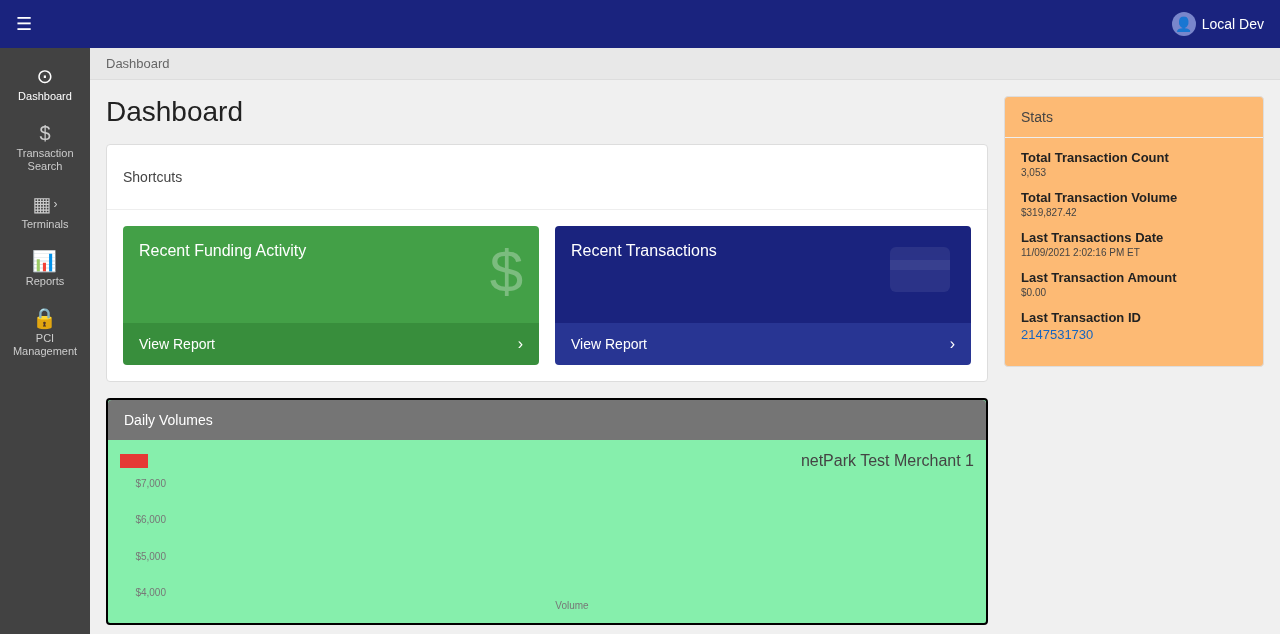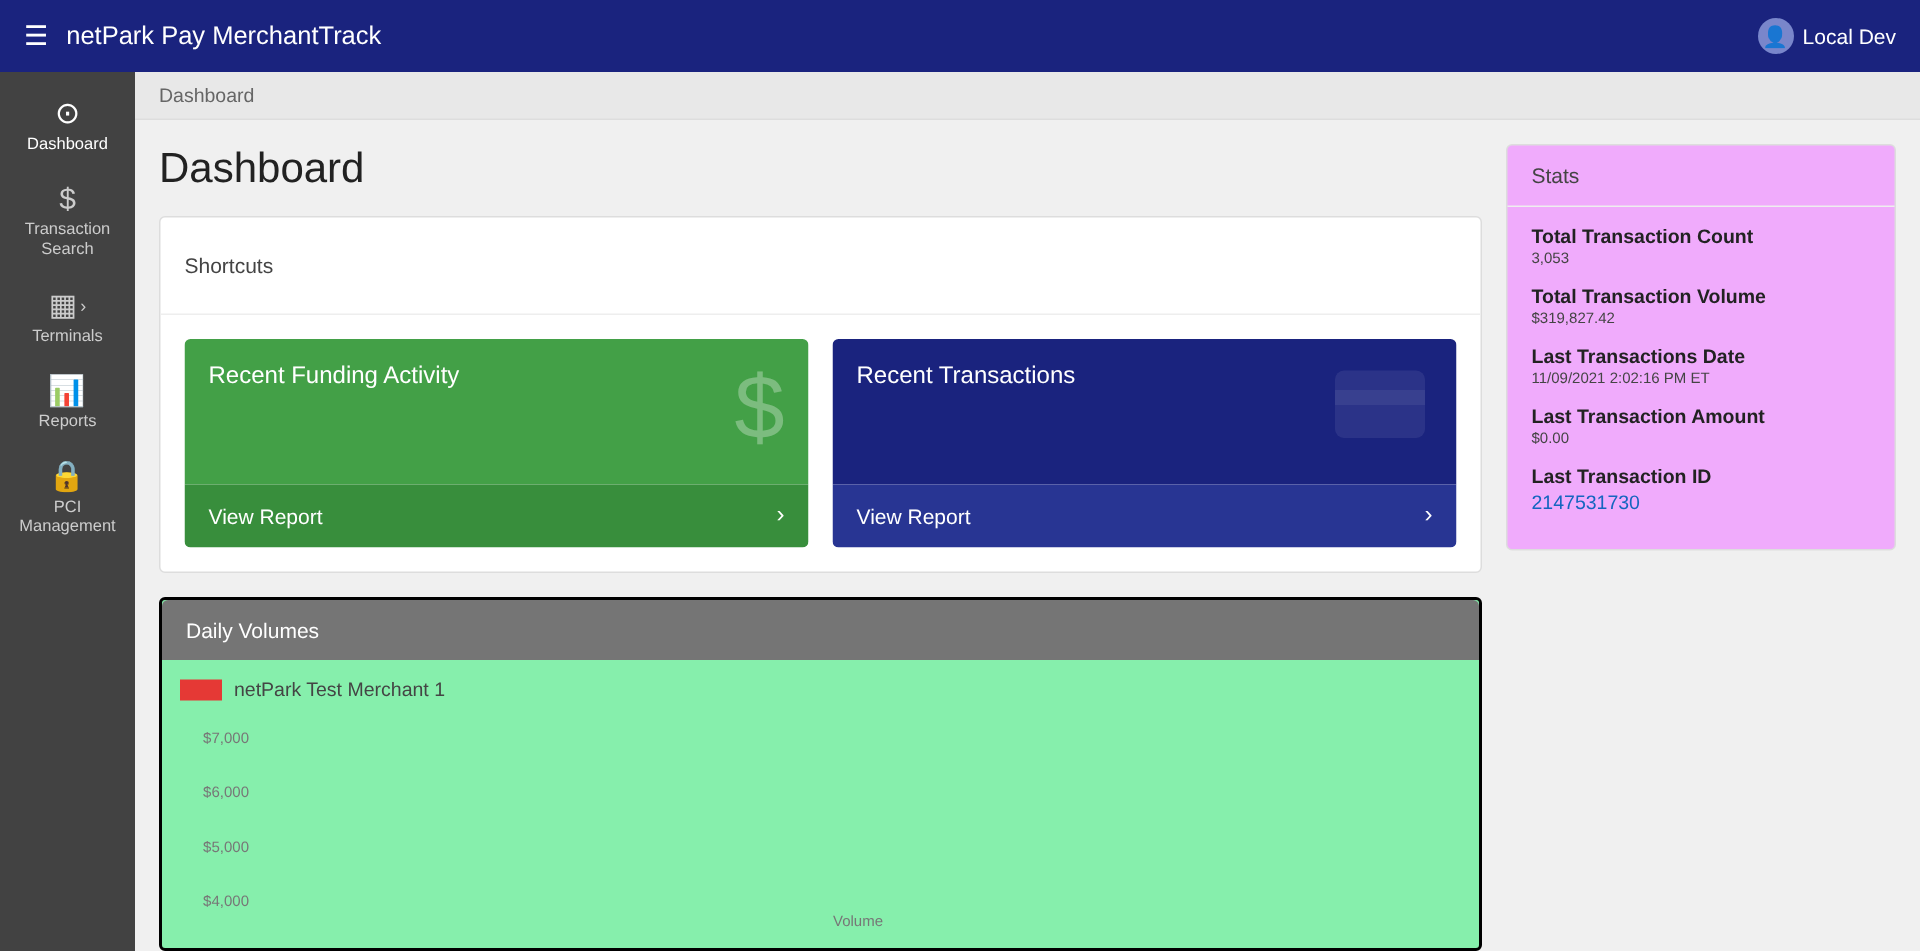--- a/index.html
+++ b/index.html
@@ -111,21 +111,21 @@
       color: white;
     }
     .card-footer-green { background: #388e3c; }
     .card-footer-blue { background: #283593; }
     .chevron { font-size: 16px; }
 
     
     .volumes-panel { background: #86efac; border: 2px solid #000000; border-radius: 4px; }
     .volumes-header { background: #757575; color: white; padding: 12px 16px; font-size: 14px; border-radius: 4px 4px 0 0; }
     .chart-area { padding: 12px; min-height: 140px; position: relative; }
-    .chart-legend { display: flex; align-items: center; gap: 8px; margin-bottom: 20px; font-size: 13px; color: #444; justify-content: flex-start; }
+    .chart-legend { display: flex; align-items: center; gap: 8px; margin-bottom: 8px; font-size: 16px; color: #444; justify-content: space-between; }
     .legend-color { width: 28px; height: 14px; background: #e53935; display: inline-block; }
     .chart-container { display: flex; position: relative; flex-direction: column; }
     .y-axis-labels { display: flex; flex-direction: column; justify-content: space-between; font-size: 11px; color: #666; padding-right: 4px; text-align: right; width: 50px; height: 120px; }
     .chart-body { flex: 1; position: relative; height: 120px; }
     .chart-grid {
       position: absolute; top: 0; left: 0; right: 0; bottom: 0;
       background-image: repeating-linear-gradient(
         to bottom,
         #e0e0e0 0px, #e0e0e0 1px,
         transparent 1px, transparent 24px
@@ -135,40 +135,39 @@
         #e0e0e0 0px, #e0e0e0 1px,
         transparent 1px, transparent 45px
       );
     }
     .chart-line-svg { position: absolute; top: 0; left: 0; width: 100%; height: 100%; }
     .y-label { font-size: 10px; color: #777; }
     .x-axis-label { font-size: 10px; color: #777; text-align: center; margin-left: 50px; margin-top: 2px; }
 
     
     .right-column { width: 260px; flex-shrink: 0; }
-    .stats-panel { background: #f0abfc; border: 1px solid #ddd; border-radius: 4px; padding: 0; }
+    .stats-panel { background: #fdba74; border: 1px solid #ddd; border-radius: 4px; padding: 0; }
     .stats-header { padding: 12px 16px; font-size: 14px; color: #444; border-bottom: 1px solid #eee; }
     .stats-body { padding: 12px 16px; }
     .stat-item { margin-bottom: 12px; }
     .stat-label { font-size: 13px; font-weight: bold; color: #222; }
     .stat-value { font-size: 10px; color: #444; margin-top: 2px; }
     .stat-value-link { font-size: 13px; color: #1565c0; margin-top: 2px; cursor: pointer; }
     .stat-value-blurred {
       font-size: 13px; color: #aaa; margin-top: 2px;
       filter: blur(4px);
       user-select: none;
     }
   </style>
 </head>
 <body>
 
 <header class="top-header">
   <div class="top-header-left">
     <span class="hamburger">☰</span>
-    <span class="app-title">netPark Pay MerchantTrack</span>
   </div>
   <div class="top-header-right">
     <div class="user-icon">👤</div>
     <span>Local Dev</span>
   </div>
 </header>
 
 <div class="main-layout">
 
   <nav class="sidebar">

